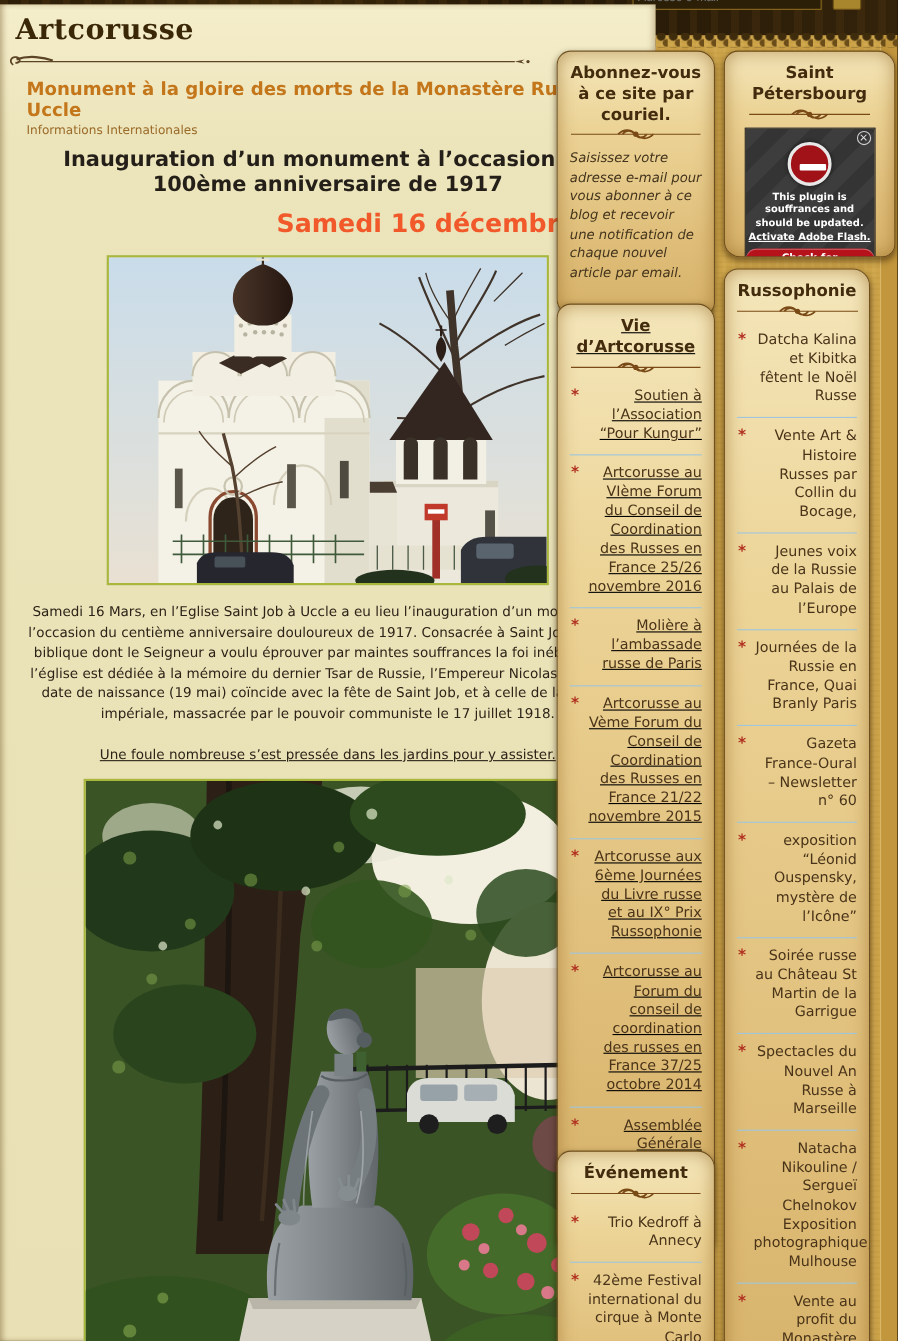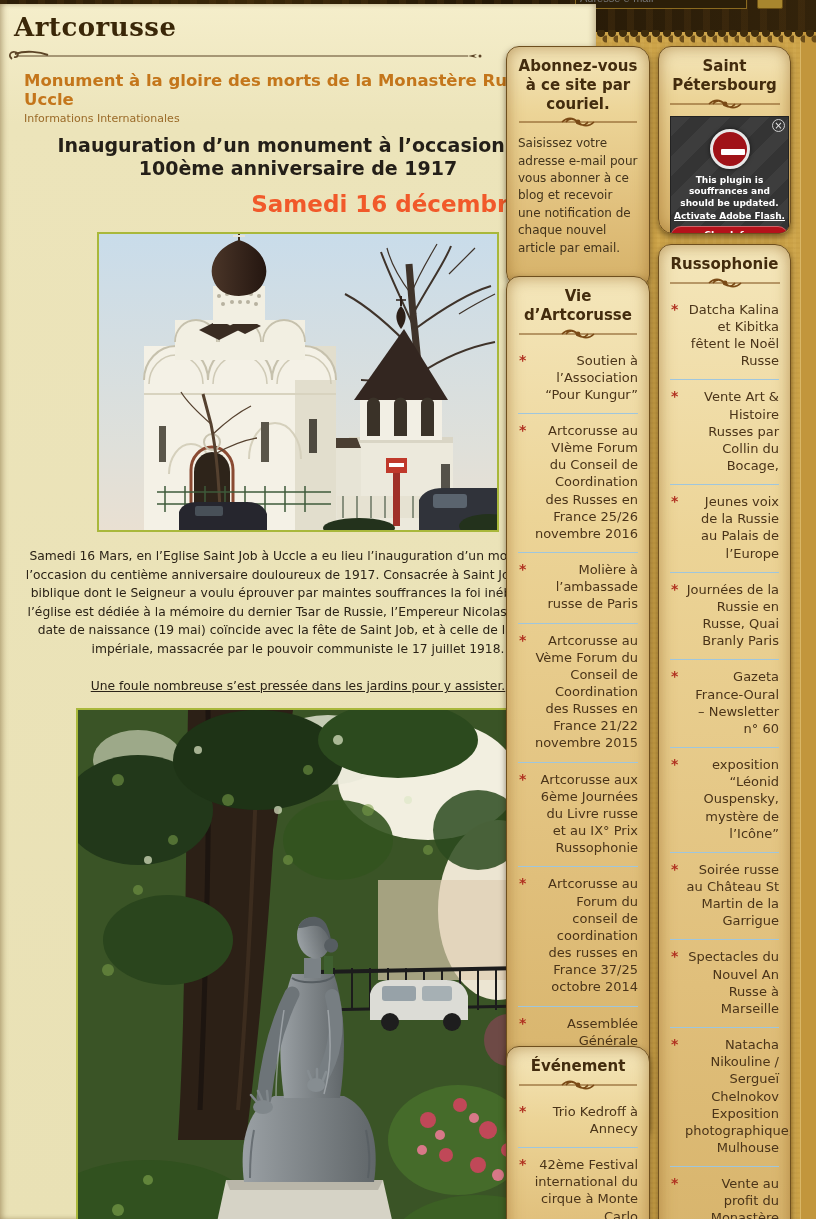--- a/index.html
+++ b/index.html
@@ -62,42 +62,42 @@
     overflow:hidden;}
   .panel-title{text-align:center;font-size:15px;font-weight:bold;color:#432c0e;line-height:1.25;}
   .flourish{display:block;margin:3px auto 2px;}
   .panel-list{margin-top:4px;}
   .item{position:relative;padding:8px 0 10px 15px;border-bottom:1px solid #9fc6dd;}
   .item:last-child{border-bottom:none;}
   .bullet{position:absolute;left:1px;top:8px;color:#b03020;font-weight:bold;font-size:14px;}
   .item-link{display:block;font-size:13px;line-height:1.32;color:#4a3419;text-decoration:none;text-align:right;}
 
   
-  .sub-desc{margin-top:7px;font-size:12px;line-height:1.45;color:#42331c;}
+  .sub-desc{margin-top:7px;font-size:12px;line-height:1.45;color:#42331c;font-style:italic;}
 
   
   .plugin-box{position:relative;width:119px;height:123px;margin:6px auto 0;
     background:repeating-linear-gradient(135deg,#3d3d3d 0 14px,#343434 14px 28px);
     border:1px solid #222;color:#fff;text-align:center;font-size:9px;}
   .plugin-close{position:absolute;right:3px;top:2px;width:13px;height:13px;border:1px solid #cfcfcf;
     border-radius:50%;color:#e6e6e6;font-size:10px;line-height:12px;text-align:center;cursor:pointer;}
   .plugin-icon{width:40px;height:40px;margin:12px auto 6px;border-radius:50%;
     background:#a01218;border:3px solid #e8e8e8;box-shadow:0 0 4px rgba(0,0,0,.6);position:relative;}
   .plugin-icon .minus{position:absolute;left:8px;top:17px;width:24px;height:6px;background:#fff;border-radius:1px;}
   .plugin-text{margin:0 4px;line-height:1.3;font-weight:bold;}
   .plugin-link{display:block;margin-top:1px;color:#fff;font-weight:bold;text-decoration:underline;cursor:pointer;}
   .plugin-btn{display:inline-block;margin-top:5px;padding:3px 9px 4px;background:#b5121b;
     border-radius:10px;color:#fff;font-weight:bold;font-size:9.5px;cursor:pointer;
     box-shadow:inset 0 1px 0 rgba(255,255,255,.35);}
 
   
   #subscribe-panel{left:506px;top:46px;width:144px;height:241px;}
-  #vie-panel{left:506px;top:276px;width:144px;height:860px;}
+  #vie-panel{left:506px;top:276px;width:144px;height:860px;text-decoration:underline;}
   #evenement-panel{left:506px;top:1046px;width:144px;height:260px;}
-  #sp-panel{left:658px;top:46px;width:133px;height:188px;}
+  #sp-panel{left:658px;top:46px;width:156px;height:188px;}
   #info-panel{left:658px;top:244px;width:133px;height:1060px;}
 </style>
 </head>
 <body>
 
 <div id="page">
 
   <div class="top-dark-band"></div>
   <div class="gold-bg"></div>
   <div class="gold-right-strip"></div>
@@ -512,21 +512,21 @@
           <a class="item-link">Vente Art &amp; Histoire Russes par Collin du Bocage,</a>
         </div>
 
         <div class="item">
           <span class="bullet">*</span>
           <a class="item-link">Jeunes voix de la Russie au Palais de l’Europe</a>
         </div>
 
         <div class="item">
           <span class="bullet">*</span>
-          <a class="item-link">Journées de la Russie en Russe, Quai Branly Paris</a>
+          <a class="item-link">Journées de la Russie en France, Quai Branly Paris</a>
         </div>
 
         <div class="item">
           <span class="bullet">*</span>
           <a class="item-link">Gazeta France-Oural – Newsletter n° 60</a>
         </div>
 
         <div class="item">
           <span class="bullet">*</span>
           <a class="item-link">exposition “Léonid Ouspensky, mystère de l’Icône”</a>

